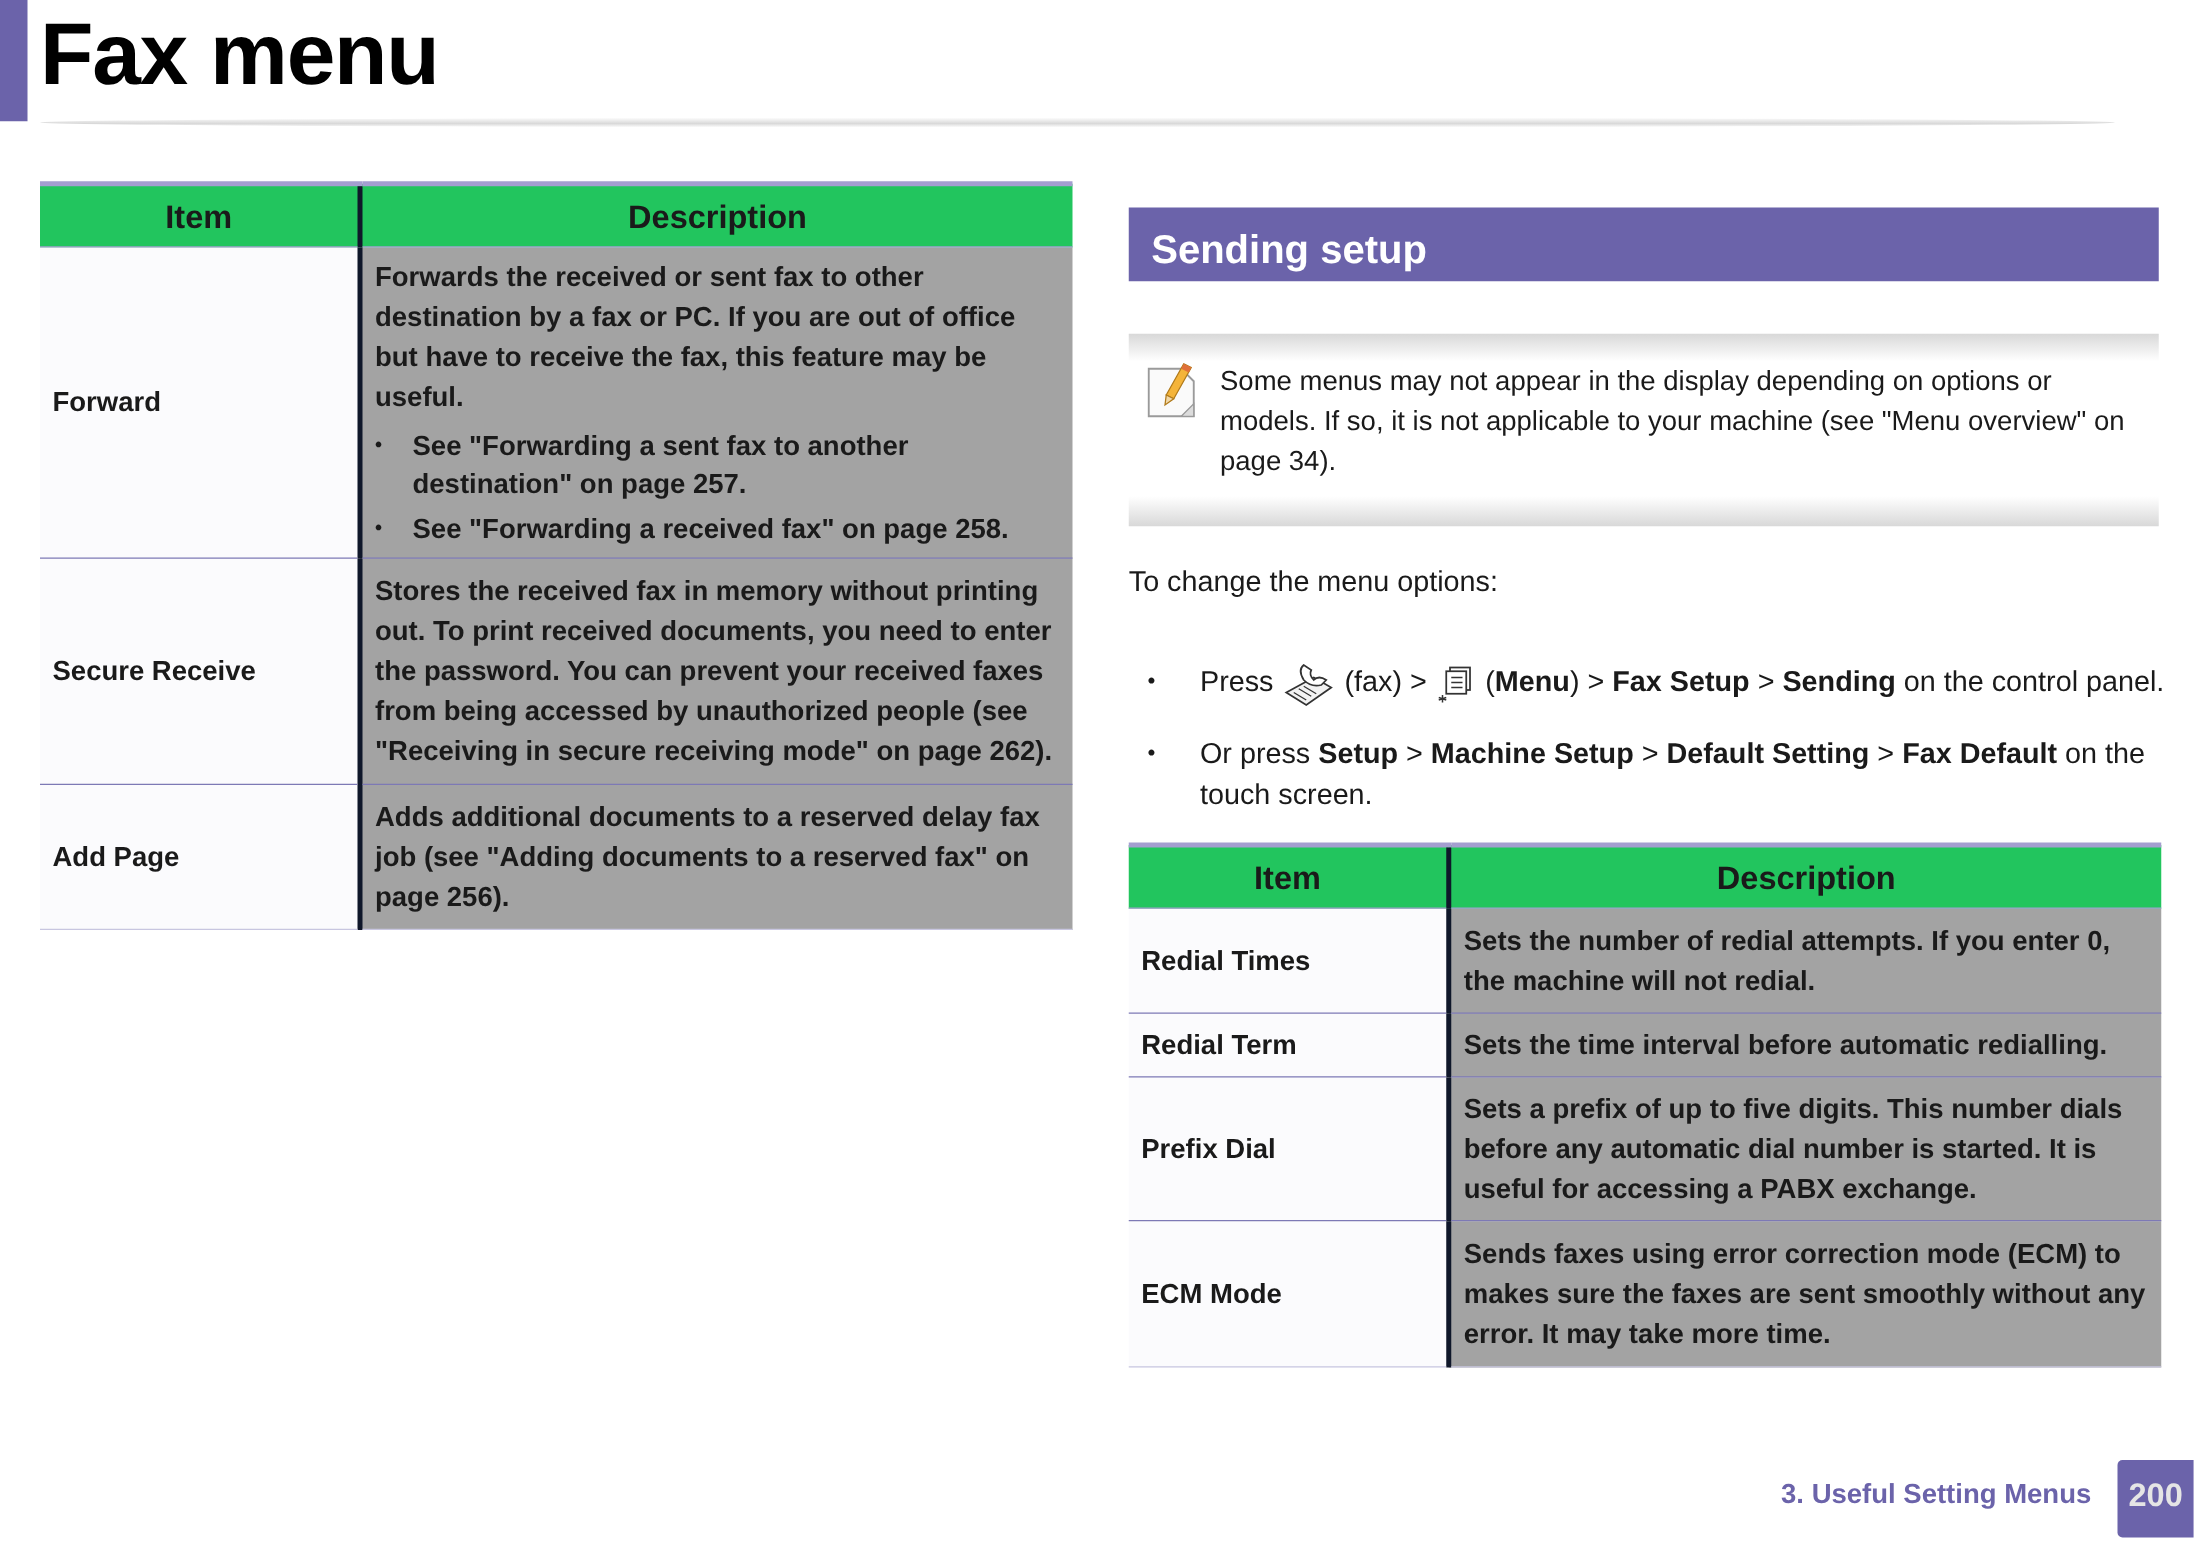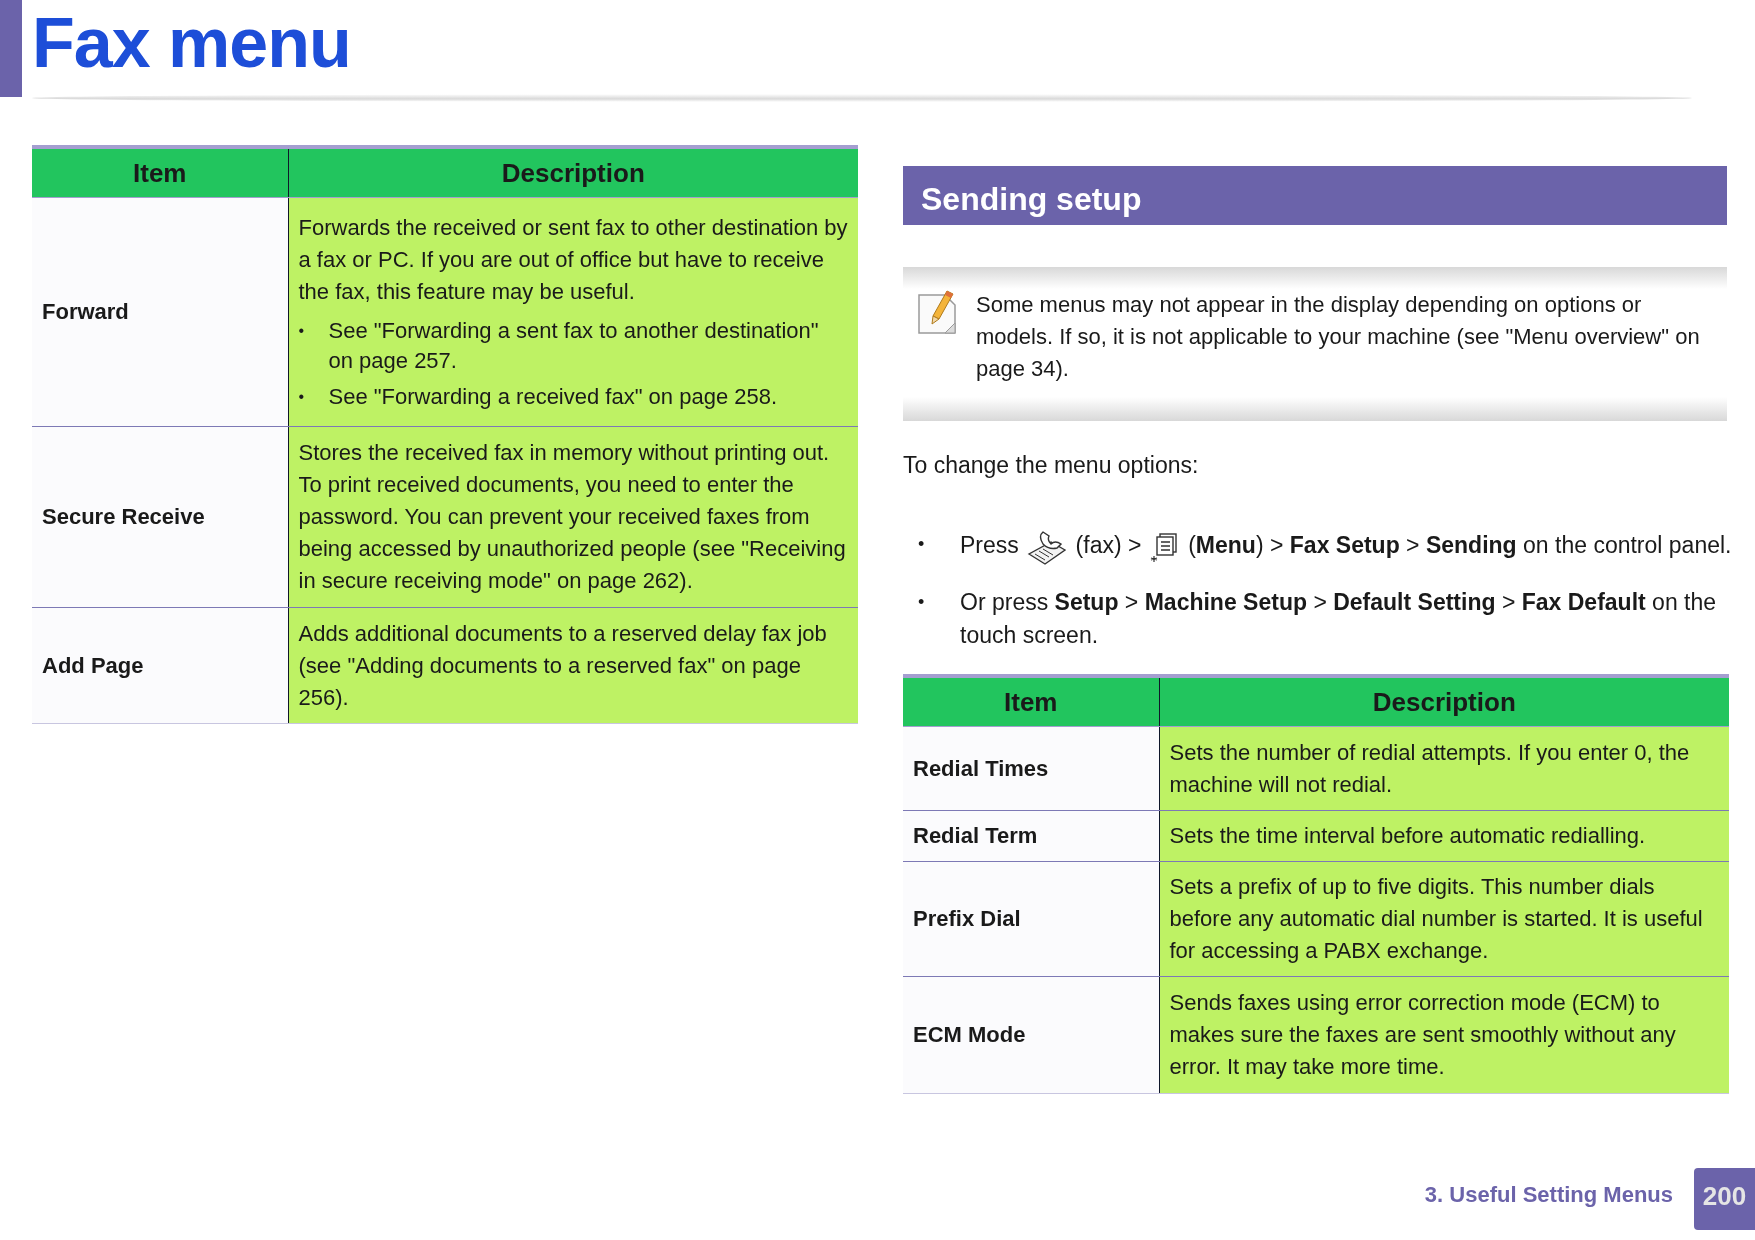--- a/index.html
+++ b/index.html
@@ -4,37 +4,37 @@
 <style>
   html, body { margin: 0; padding: 0; background: #ffffff; }
   body {
     width: 1755px; height: 1240px; position: relative; overflow: hidden;
     font-family: "Liberation Sans", "DejaVu Sans", sans-serif;
     color: #1a1a1a;
   }
   .title-stripe { position: absolute; left: 0; top: 0; width: 22px; height: 97px; background: #6b63aa; }
   .page-title {
     position: absolute; left: 32px; top: 0px; margin: 0;
-    font-size: 70px; font-weight: bold; letter-spacing: -1px; color: #1d4ed8;
+    font-size: 70px; font-weight: bold; letter-spacing: -1px; color: #000000;
     line-height: 86px;
   }
   .title-rule {
     position: absolute; left: 32px; top: 94px; width: 1660px; height: 8px;
     background: linear-gradient(to bottom, #ffffff 0%, #d9d9d9 60%, #ffffff 100%);
     border-radius: 50%;
   }
 
   table.menu { position: absolute; border-collapse: collapse; font-size: 22px; line-height: 32px; }
   table.menu th {
     background: #22c55e; font-weight: bold; font-size: 26px; text-align: center;
     border-top: 4px solid #a49ed0; border-bottom: 1px solid #a49ed0; padding: 0; height: 48px;
   }
-  table.menu td { border-bottom: 1px solid #7d79b5; vertical-align: middle; padding: 8px 10px; background: #bef264; }
+  table.menu td { border-bottom: 1px solid #7d79b5; vertical-align: middle; padding: 8px 10px; background: #a3a3a3; font-weight: bold; }
   table.menu td.item { font-weight: bold; background: #fbfbfd; }
-  table.menu th + th, table.menu td + td { border-left: 1px solid #0f172a; }
+  table.menu th + th, table.menu td + td { border-left: 4px solid #0f172a; }
   table.menu tr:last-child td { border-bottom: 1px solid #c8c6e0; }
   .bullets { margin: 8px 0 0 0; padding: 0; list-style: none; }
   .bullets li { position: relative; padding-left: 30px; margin-top: 6px; line-height: 30px; }
   .bullets li::before { content: "\2022"; position: absolute; left: 0; top: 0; font-size: 16px; }
 
   #left-table { left: 32px; top: 145px; width: 826px; }
   #left-table col.c1 { width: 256px; }
   #right-table { left: 903px; top: 674px; width: 826px; }
   #right-table col.c1 { width: 256px; }
 

